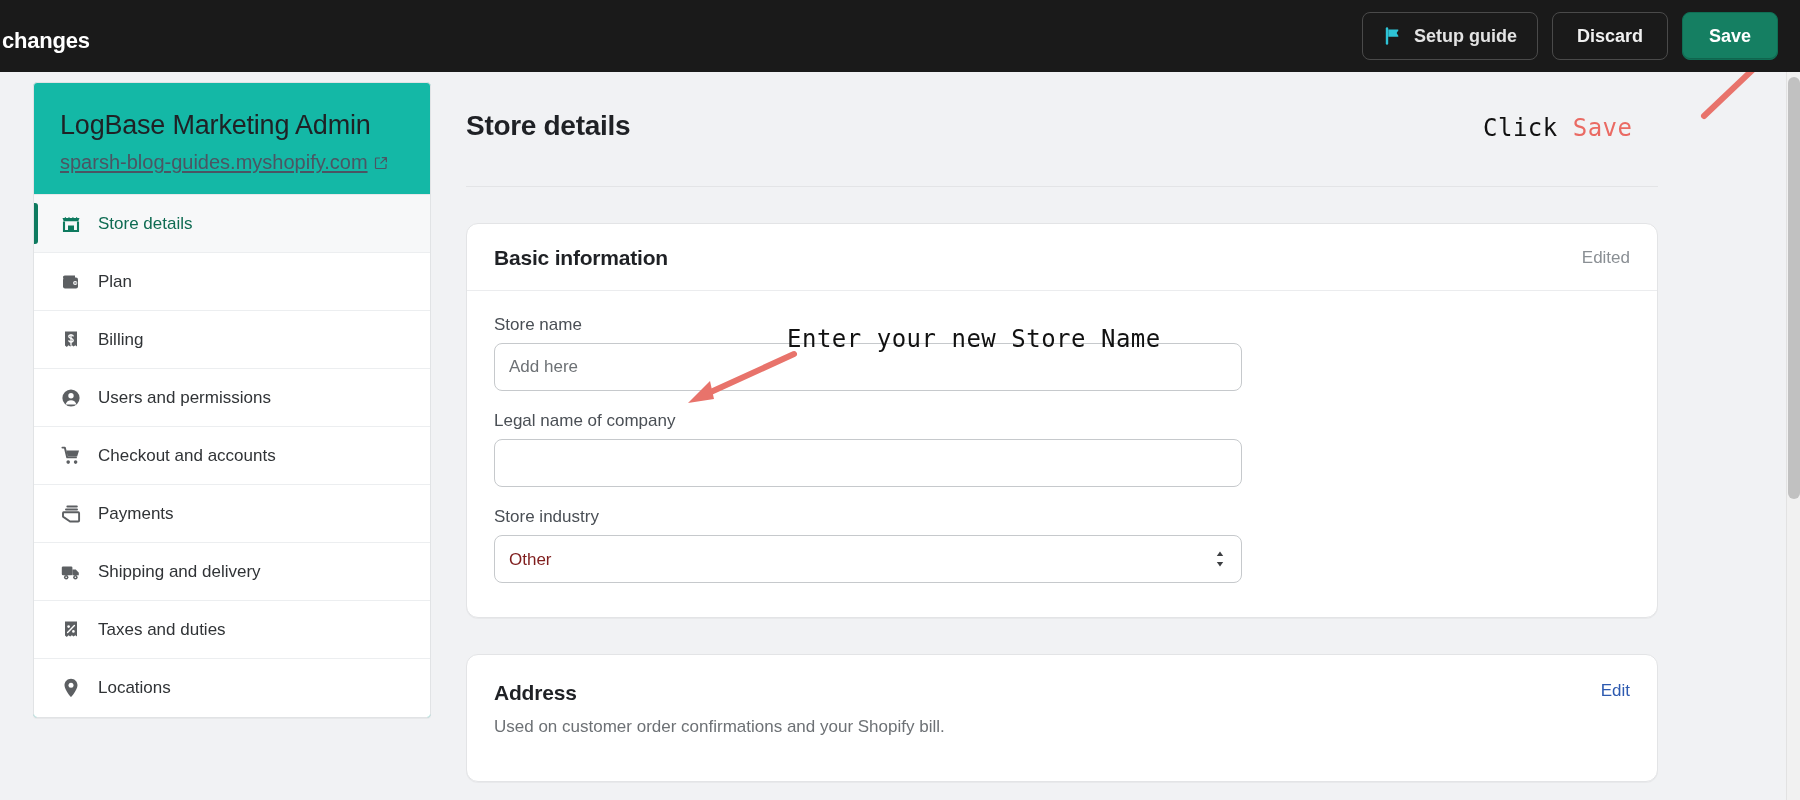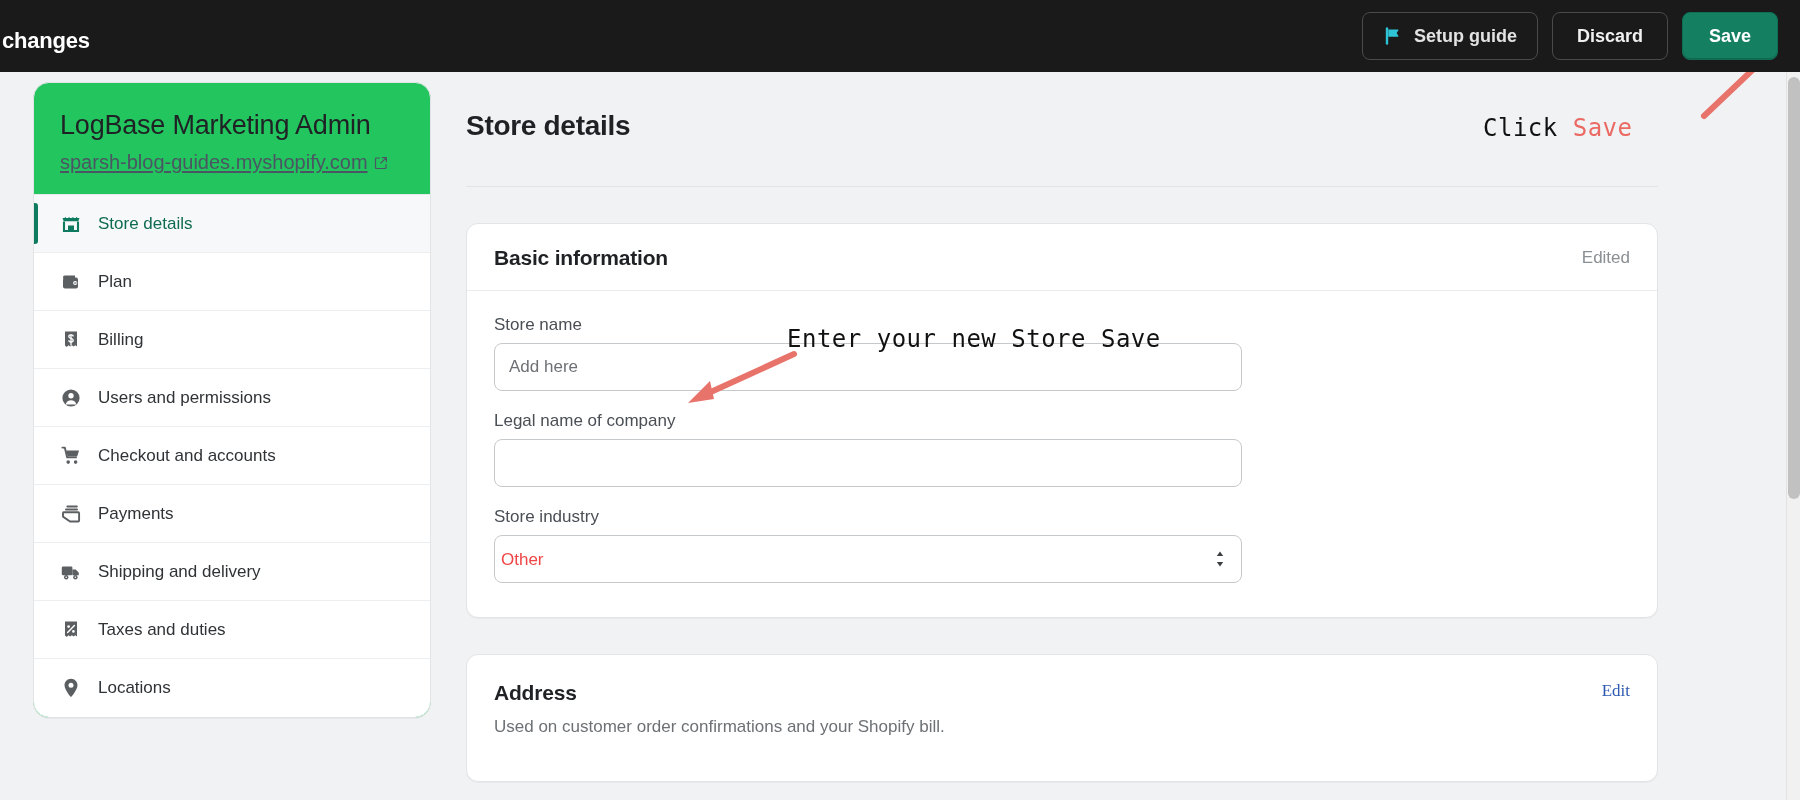--- a/index.html
+++ b/index.html
@@ -83,23 +83,23 @@
     height: 728px;
     background: #f1f2f4;
   }
 
   
   .sidebar {
     position: absolute;
     top: 10px;
     left: 33px;
     width: 398px;
-    background: #22c55e;
+    background: #14b8a6;
     border: 1px solid #e1e3e5;
-    border-radius: 16px;
+    border-radius: 4px;
     overflow: hidden;
     box-shadow: 0 1px 0 rgba(0,0,0,.04);
   }
   .sidebar-head {
     padding: 26px 26px 20px 26px;
     border-bottom: 1px solid #e7e8ea;
   }
   .store-title {
     font-size: 27px;
     color: #1f2125;
@@ -192,21 +192,20 @@
     letter-spacing: -0.2px;
   }
   .card-meta {
     font-size: 17px;
     color: #8a8f94;
   }
   .card-link {
     font-size: 17px;
     color: #2d5ab0;
     cursor: pointer;
-    font-family: Liberation Serif, serif;
   }
   .card-body { padding: 24px 27px 34px 27px; }
 
   .field { margin-bottom: 20px; }
   .field:last-child { margin-bottom: 0; }
   .field-label {
     display: block;
     font-size: 17px;
     color: #4a4f55;
     margin-bottom: 8px;
@@ -231,22 +230,22 @@
     height: 48px;
   }
   .select {
     width: 748px;
     height: 48px;
     border: 1px solid #c6c9cc;
     border-radius: 8px;
     background: #ffffff;
     font-family: "Liberation Sans", sans-serif;
     font-size: 17px;
-    color: #ef4444;
-    padding: 0 6px;
+    color: #7f1d1d;
+    padding: 0 14px;
     appearance: none;
     -webkit-appearance: none;
     outline: none;
     cursor: pointer;
   }
   .select-arrows {
     position: absolute;
     right: 16px; top: 50%;
     transform: translateY(-50%);
     pointer-events: none;
@@ -502,21 +501,21 @@
 
 <div class="anno anno-click">
   <span class="anno-dark">Click </span><span class="anno-red">Save</span>
 </div>
 
 <svg class="arrow-svg" style="left:1690px; top:20px; width:110px; height:100px;" viewBox="0 0 110 100" xmlns="http://www.w3.org/2000/svg">
   <path d="M14 96 L92 22" stroke="#e8736b" stroke-width="6" stroke-linecap="round"></path>
   <path d="M100 12 L78 21 L93 34 Z" fill="#e8736b"></path>
 </svg>
 
-<div class="anno anno-enter anno-dark">Enter your new Store Save</div>
+<div class="anno anno-enter anno-dark">Enter your new Store Name</div>
 
 <svg class="arrow-svg" style="left:676px; top:348px; width:130px; height:60px;" viewBox="0 0 130 60" xmlns="http://www.w3.org/2000/svg">
   <path d="M118 6 L26 48" stroke="#e8736b" stroke-width="6" stroke-linecap="round"></path>
   <path d="M12 55 L34 33 L38 51 Z" fill="#e8736b"></path>
 </svg>
 
 <div class="scroll-track">
   <div class="scroll-thumb"></div>
 </div>
 

